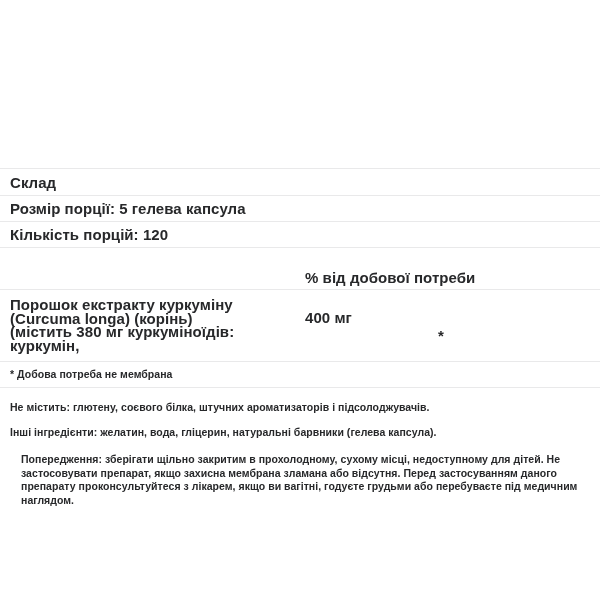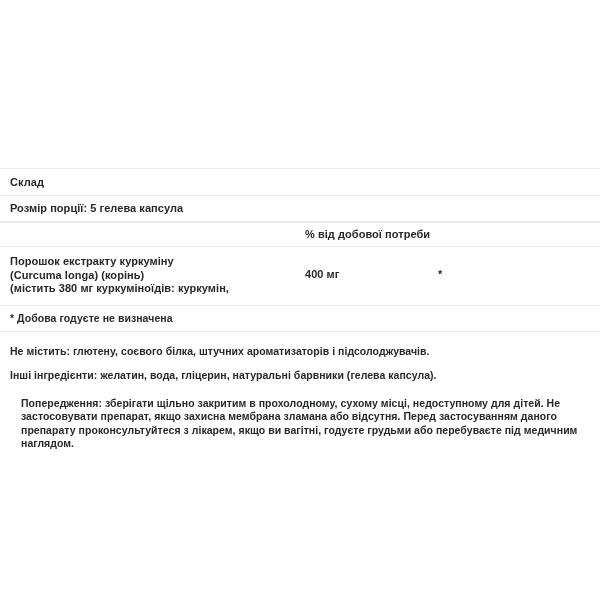--- a/index.html
+++ b/index.html
@@ -40,21 +40,21 @@
     background: #e9e9ea;
     line-height: 0;
     font-size: 0;
   }
 
   .row {
     display: flex;
     align-items: flex-start;
     padding: 5px 10px 5px 10px;
     box-sizing: border-box;
-    font-size: 11px;
+    font-size: 15px;
     font-weight: bold;
     line-height: 13px;
     letter-spacing: 0.05px;
     min-height: 22px;
   }
 
   .row.header-row {
     min-height: 23px;
     align-items: center;
   }
@@ -76,20 +76,21 @@
     box-sizing: border-box;
   }
   .col-amount {
     width: 133px;
     flex: 0 0 133px;
     box-sizing: border-box;
   }
   .col-dv {
     flex: 1 1 auto;
     box-sizing: border-box;
+    margin-top: 18px;
   }
 
   .ingredient-row {
     padding-top: 8px;
     padding-bottom: 9px;
     align-items: flex-start;
   }
   .ingredient-row .col-name {
     line-height: 13.5px;
   }
@@ -145,20 +146,23 @@
     </div>
 
     <div class="rule"></div>
 
     <div class="row simple">
       <span>Розмір порції: 5 гелева капсула</span>
     </div>
 
     <div class="rule"></div>
 
+    <div class="row simple">
+      <span>Кількість порцій: 120</span>
+    </div>
 
     <div class="rule"></div>
 
     <div class="row header-row">
       <div class="col-name"></div>
       <div class="col-dv">% від добової потреби</div>
     </div>
 
     <div class="rule"></div>
 
@@ -168,21 +172,21 @@
         <span class="ing-line">(Curcuma longa) (корінь)</span>
         <span class="ing-line">(містить 380 мг куркуміноїдів: куркумін,</span>
       </div>
       <div class="col-amount">400 мг</div>
       <div class="col-dv">*</div>
     </div>
 
     <div class="rule"></div>
 
     <div class="row simple footnote-row">
-      <span>* Добова годуєте не визначена</span>
+      <span>* Добова потреба не мембрана</span>
     </div>
 
     <div class="rule"></div>
 
   </div>
 
   <div class="below">
     <p class="para free-from">Не містить: глютену, соєвого білка, штучних ароматизаторів і підсолоджувачів.</p>
     <p class="para other-ingredients">Інші інгредієнти: желатин, вода, гліцерин, натуральні барвники (гелева капсула).</p>
     <p class="para warning">Попередження: зберігати щільно закритим в прохолодному, сухому місці, недоступному для дітей. Не застосовувати препарат, якщо захисна мембрана зламана або відсутня. Перед застосуванням даного препарату проконсультуйтеся з лікарем, якщо ви вагітні, годуєте грудьми або перебуваєте під медичним наглядом.</p>

